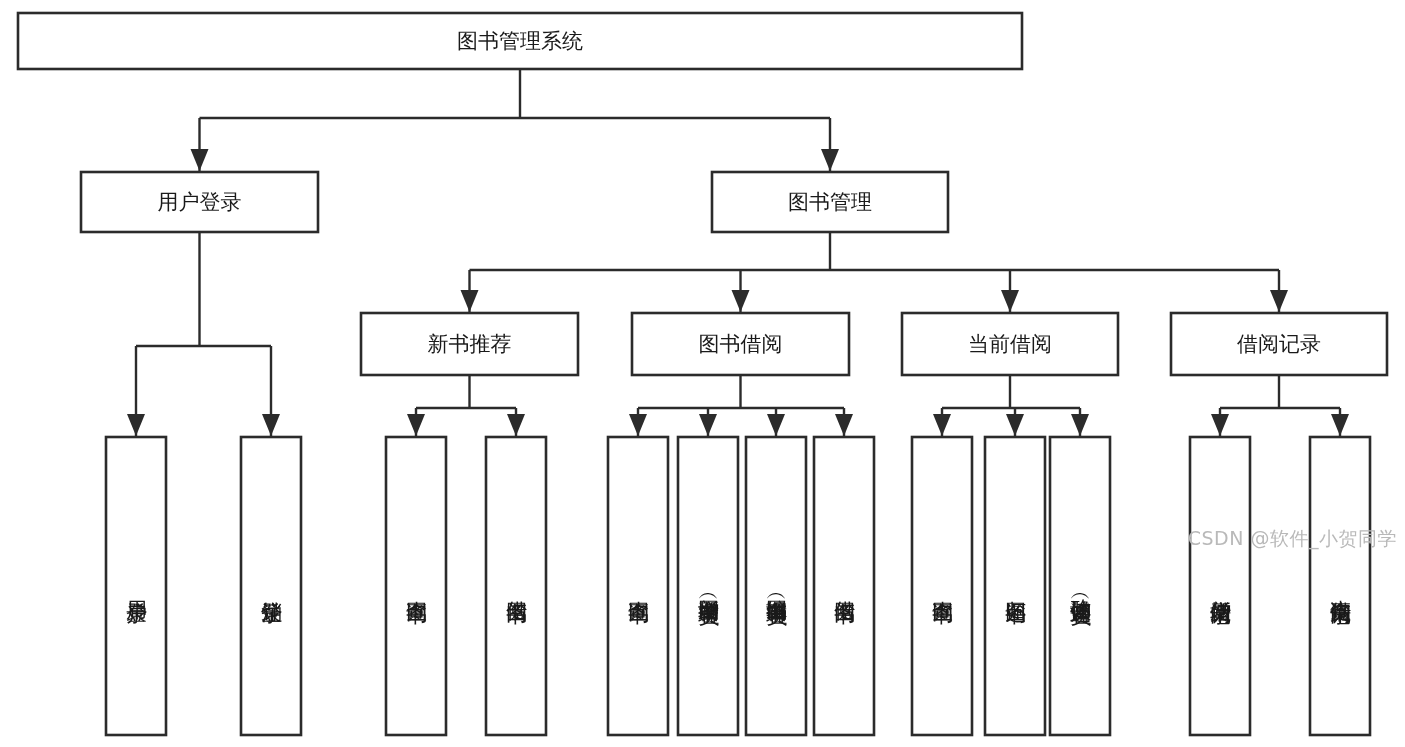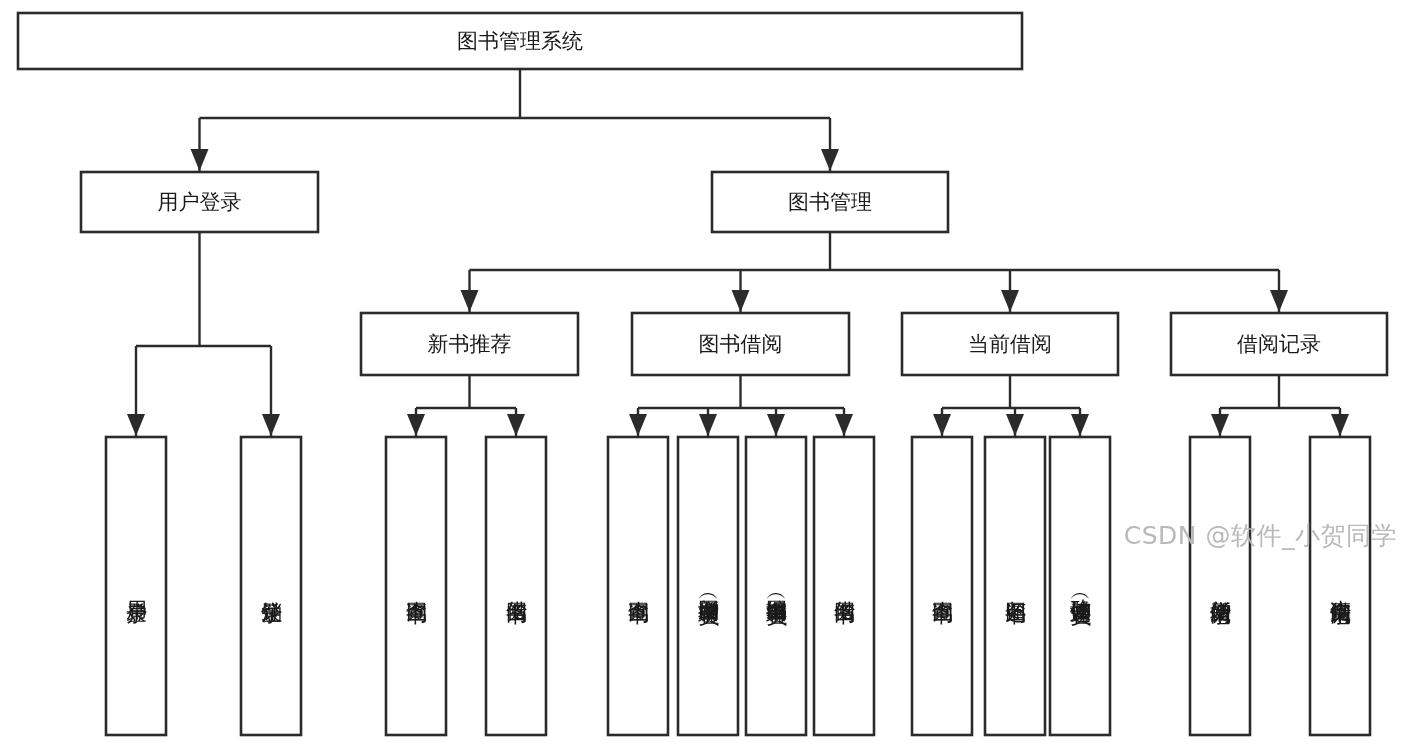--- a/index.html
+++ b/index.html
@@ -60,21 +60,21 @@
     letter-spacing: 1px;
     text-align: center;
     white-space: nowrap;
     pointer-events: none;
   }
   .watermark {
     position: absolute;
     right: 8px;
     bottom: 4px;
     font-family: "DejaVu Sans", "Liberation Sans", sans-serif;
-    font-size: 25px;
+    font-size: 19px;
     color: #b9b9b9;
     white-space: nowrap;
     letter-spacing: 0.5px;
   }
 </style>
 </head>
 <body>
 
 <div id="diagram-root">
 

